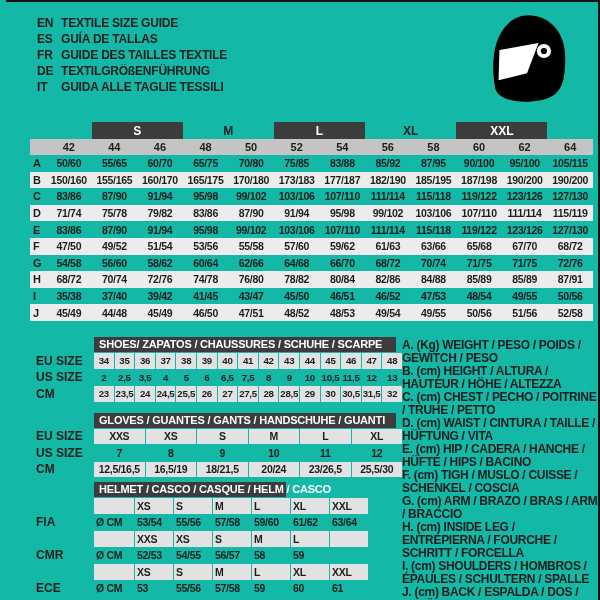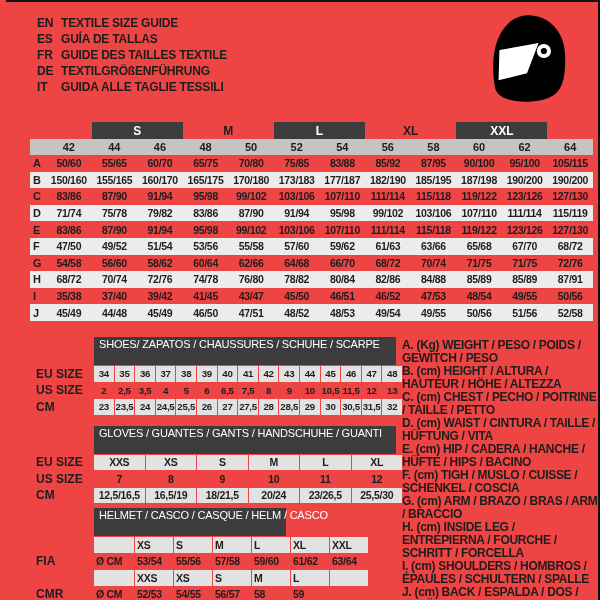--- a/index.html
+++ b/index.html
@@ -1,16 +1,16 @@
 <!DOCTYPE html>
 <html><head>
 <meta charset="utf-8">
 <style>
   html,body{margin:0;padding:0;background:#fff;}
-  .page{position:relative;width:600px;height:600px;background:#ef4444;overflow:hidden;
+  .page{position:relative;width:600px;height:600px;background:#14b8a6;overflow:hidden;
         font-family:"Liberation Sans",sans-serif;color:#1d1d1d;}
   .border-top{position:absolute;top:0;left:6px;right:0;height:2px;background:#111;}
   .border-right{position:absolute;top:0;right:0;width:2px;height:100%;background:#111;}
 
   
   .langs{position:absolute;left:37px;top:15px;}
   .lang-row{display:flex;height:16px;align-items:center;font-weight:bold;font-size:12px;letter-spacing:-0.2px;}
   .lang-code{width:24px;}
 
   .helmet{position:absolute;left:487px;top:14px;width:80px;height:90px;}
@@ -22,21 +22,21 @@
   .mt-size{display:flex;align-items:center;justify-content:center;font-weight:bold;font-size:12px;}
   .mt-size.dark{background:var(--dark,#3c3c3c);color:#fff;}
   .mt-cols{height:16px;background:var(--colhead,#c4c4c4);align-items:center;font-weight:bold;font-size:11px;}
   .mt-row{height:16.6px;align-items:center;font-weight:bold;font-size:10.5px;letter-spacing:-0.3px;}
   .mt-row.stripe{background:var(--stripe,#ececec);}
   .mt-cell{text-align:center;white-space:nowrap;}
   .mt-cell.letter{text-align:left;padding-left:3px;font-size:11px;letter-spacing:0;}
 
   
   .lower-left{position:absolute;left:36px;top:337px;width:366px;}
-  .bar{height:28px;background:var(--dark,#3c3c3c);color:#fff;font-weight:normal;font-size:11px;
+  .bar{height:15px;background:var(--dark,#3c3c3c);color:#fff;font-weight:bold;font-size:11px;
        line-height:15px;padding-left:5px;letter-spacing:-0.2px;margin-left:58px;width:297px;white-space:nowrap;}
   .bar.helmet-bar{width:187px;}
   #gloves-bar{margin-top:11px;}
   #helmet-bar{margin-top:5px;}
   .lt-row{display:grid;column-gap:1px;margin-top:1px;height:15.5px;align-items:center;
           font-weight:bold;font-size:10px;letter-spacing:-0.3px;}
   .shoes-rows .lt-row{grid-template-columns:57px repeat(15,1fr);font-size:9.7px;}
   .gloves-rows .lt-row{grid-template-columns:57px repeat(6,1fr);font-size:10.5px;}
   .helmet-rows .lt-row{grid-template-columns:57px 40px repeat(6,38px);font-size:10.5px;}
   .lt-label{font-size:12px;letter-spacing:0;white-space:nowrap;}
@@ -416,21 +416,21 @@
           <div class="lt-cell left">59</div>
           <div class="lt-cell left">60</div>
           <div class="lt-cell left">61</div>
         </div>
       </div>
   </div>
 
   <div class="legend" id="legend">
       <div class="legend-item">A. (Kg) WEIGHT / PESO / POIDS / GEWITCH / PESO</div>
       <div class="legend-item">B. (cm) HEIGHT / ALTURA / HAUTEUR / HÖHE / ALTEZZA</div>
-      <div class="legend-item">C. (cm) CHEST / PECHO / POITRINE / TAILLE / PETTO</div>
+      <div class="legend-item">C. (cm) CHEST / PECHO / POITRINE / TRUHE / PETTO</div>
       <div class="legend-item">D. (cm) WAIST / CINTURA / TAILLE / HÜFTUNG / VITA</div>
       <div class="legend-item">E. (cm) HIP / CADERA / HANCHE / HÜFTE / HIPS / BACINO</div>
       <div class="legend-item">F. (cm) TIGH / MUSLO / CUISSE / SCHENKEL / COSCIA</div>
       <div class="legend-item">G. (cm) ARM / BRAZO / BRAS / ARM / BRACCIO</div>
       <div class="legend-item">H. (cm) INSIDE LEG / ENTREPIERNA / FOURCHE / SCHRITT / FORCELLA</div>
       <div class="legend-item">I. (cm) SHOULDERS / HOMBROS / ÉPAULES / SCHULTERN / SPALLE</div>
       <div class="legend-item">J. (cm) BACK / ESPALDA / DOS / ZURÜCK / INDIETRO</div>
     </div>
 </div>
 

